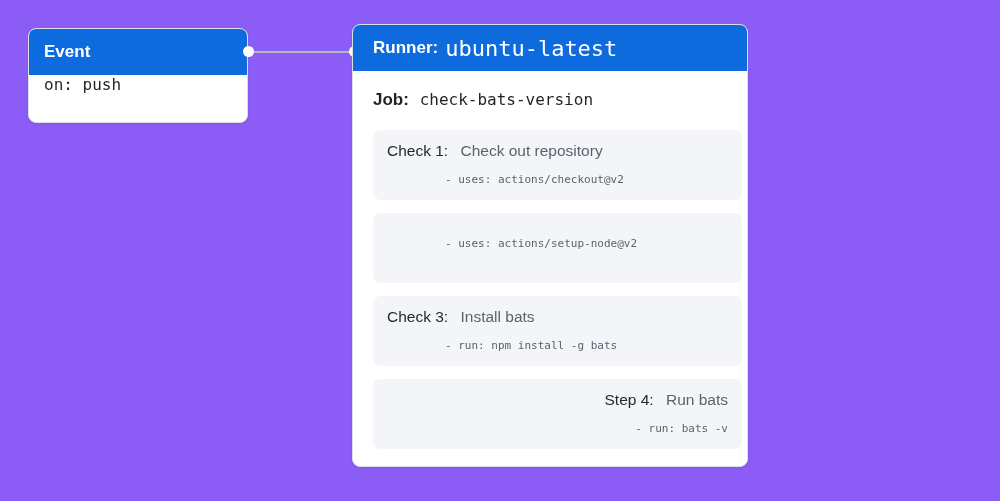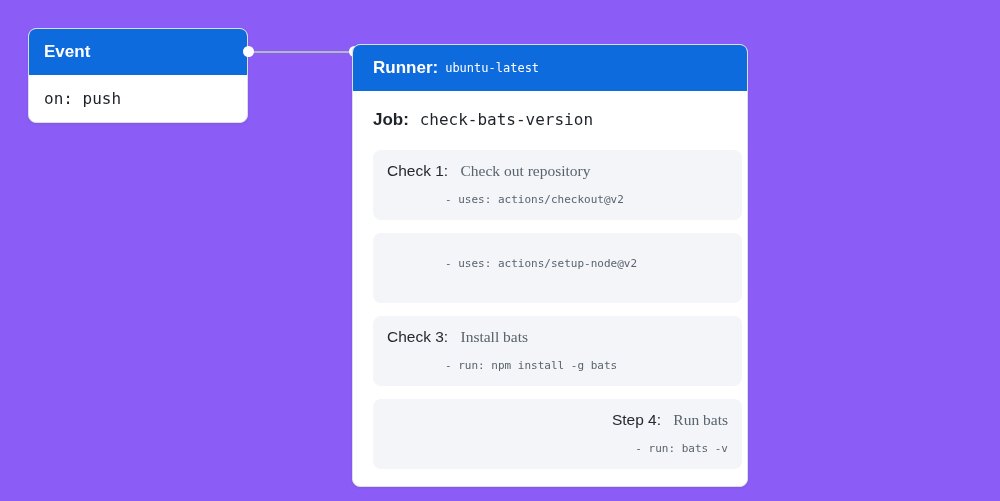--- a/index.html
+++ b/index.html
@@ -34,21 +34,21 @@
 
   .bold-label { font-weight: 700; font-size: 17px; }
   .mono { font-family: "DejaVu Sans Mono", "Liberation Mono", monospace; }
 
   
   .event-card { left: 28px; top: 28px; width: 220px; }
   .event-card .card-header { padding: 0 15px; }
   .event-body {
     height: 47px;
     display: flex;
-    align-items: center;
+    align-items: flex-start;
     padding: 0 15px;
     font-size: 16px;
     color: #1f2328;
   }
 
   
   .connector-line {
     position: absolute;
     left: 248px;
     top: 51px;
@@ -61,23 +61,23 @@
     top: 46px;
     width: 11px;
     height: 11px;
     border-radius: 50%;
     background: #ffffff;
   }
   .dot-left  { left: 243px; }
   .dot-right { left: 349px; }
 
   
-  .runner-card { left: 352px; top: 44px; width: 396px; height: 443px; }
+  .runner-card { left: 352px; top: 24px; width: 396px; height: 443px; }
   .runner-card .card-header { padding: 0 20px; }
-  .runner-card .card-header .mono { font-size: 12px; margin-left: 7px; }
+  .runner-card .card-header .mono { font-size: 22px; margin-left: 7px; }
 
   .runner-body { padding: 19px 5px 0 20px; }
 
   .job-line {
     font-size: 17px;
     color: #1f2328;
     line-height: 20px;
     margin-bottom: 20px;
     white-space: nowrap;
   }
@@ -93,21 +93,21 @@
     overflow: hidden;
   }
   .step-box:last-child { margin-bottom: 0; text-align: right; }
 
   .step-head {
     font-size: 15.5px;
     line-height: 19px;
     white-space: nowrap;
   }
   .step-label { color: #24292f; font-weight: 500; }
-  .step-name  { color: #59636e; margin-left: 8px; font-family: Liberation Serif, serif; }
+  .step-name  { color: #59636e; margin-left: 8px; }
 
   .step-command {
     font-size: 11px;
     line-height: 18px;
     color: #59636e;
     margin: 11px 0 0 58px;
     white-space: nowrap;
   }
 </style>
 </head>

